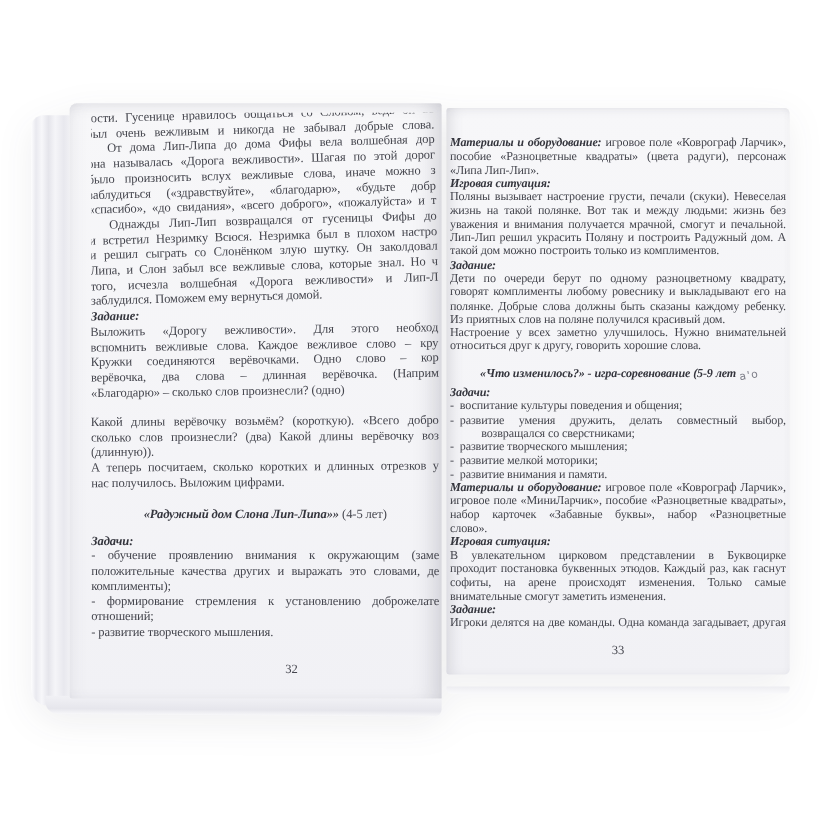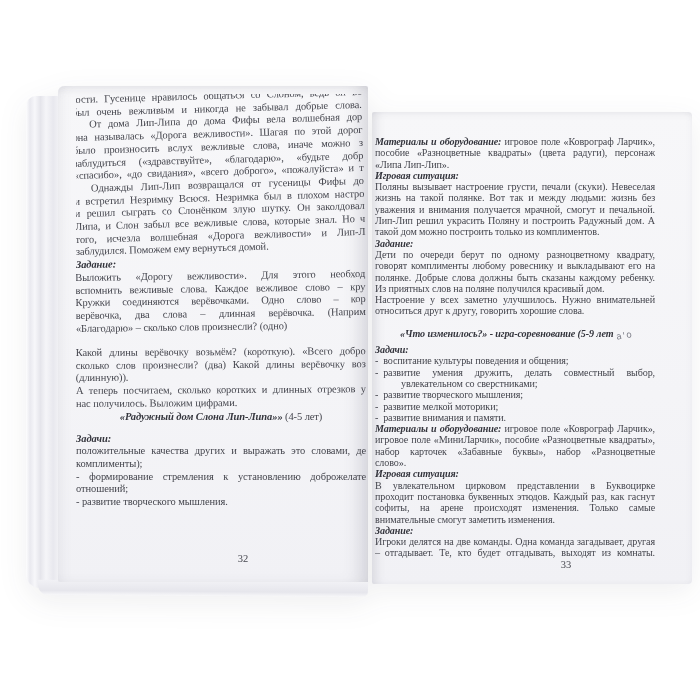--- a/index.html
+++ b/index.html
@@ -31,40 +31,39 @@
 
   .page{position:absolute;background:linear-gradient(180deg,#f7f7f9 0%,#f4f4f7 60%,#f1f1f5 100%);}
   .page-left{
     left:58px;top:86px;width:310px;height:496px;
     border-radius:6px 2px 0 2px;
     box-shadow:inset -16px 0 18px -10px rgba(85,85,105,0.22),
                inset 10px 0 14px -9px rgba(85,85,105,0.10),
                inset 0 10px 12px -9px rgba(85,85,105,0.10);
   }
   .page-right{
-    left:372px;top:112px;width:286px;height:472px;
+    left:372px;top:90px;width:286px;height:472px;
     border-radius:2px 4px 4px 2px;
     box-shadow:inset 9px 0 12px -7px rgba(85,85,105,0.20),
                inset -4px 0 8px -6px rgba(85,85,105,0.10),
                inset 0 8px 10px -8px rgba(85,85,105,0.10);
-    padding-left:34px;
   }
 
   .page-text{position:absolute;overflow:hidden;color:#45464e;}
   .text-left{left:18px;top:8px;width:290px;height:462px;
              font-size:10.5px;line-height:12.7px;letter-spacing:-0.1px;}
   .text-right{left:3px;top:24px;width:280px;height:446px;
               font-size:10.1px;line-height:11.3px;letter-spacing:-0.12px;}
 
   .line{text-align:justify;text-align-last:justify;white-space:normal;}
   .line.last{text-align-last:left;}
   .line.ind{text-indent:17px;}
   .line.ind2{padding-left:26px;}
   .block.label{font-weight:bold;font-style:italic;color:#34353d;}
-  .block.heading{margin-bottom:9px;}
+  .block.heading{margin-top:13px;margin-bottom:9px;}
   .block.heading .line{text-align:center;text-align-last:center;}
   .text-right .block.heading{margin-top:11px;margin-bottom:4px;}
   .block.spaced{margin-top:12px;}
   .block .bprefix{font-weight:bold;font-style:italic;color:#34353d;}
 
   .mark{
     display:inline-block;font-size:9px;color:#7d7e88;
     font-family:"DejaVu Sans",sans-serif;
     transform:rotate(-10deg) translate(3px,2px);letter-spacing:1px;
   }
@@ -123,20 +122,21 @@
             <div class="line">А теперь посчитаем, сколько коротких и длинных отрезков у</div>
             <div class="line last">нас получилось. Выложим цифрами.</div>
           </div>
           <div class="block heading" data-idx="4">
             <div class="line"><span class="bprefix">«Радужный дом Слона Лип-Липа»»</span> (4-5 лет)</div>
           </div>
           <div class="block label" data-idx="5">
             <div class="line last"><span class="bprefix">Задачи:</span></div>
           </div>
           <div class="block para" data-idx="6">
+            <div class="line">- обучение проявлению внимания к окружающим (заме</div>
             <div class="line">положительные качества других и выражать это словами, де</div>
             <div class="line last">комплименты);</div>
             <div class="line">- формирование стремления к установлению доброжелате</div>
             <div class="line last">отношений;</div>
             <div class="line last">- развитие творческого мышления.</div>
           </div>
         </div>
       <div class="page-number left-num">32</div>
     </div>
 
@@ -170,21 +170,21 @@
           </div>
           <div class="block heading" data-idx="5">
             <div class="line"><span class="bprefix">«Что изменилось?» - игра-соревнование (5-9 лет</span><span class="mark">а'о</span></div>
           </div>
           <div class="block label" data-idx="6">
             <div class="line last"><span class="bprefix">Задачи:</span></div>
           </div>
           <div class="block para" data-idx="7">
             <div class="line last">- воспитание культуры поведения и общения;</div>
             <div class="line">- развитие умения дружить, делать совместный выбор,</div>
-            <div class="line last ind2">увлекательном со сверстниками;</div>
+            <div class="line last ind2">возвращался со сверстниками;</div>
             <div class="line last">- развитие творческого мышления;</div>
             <div class="line last">- развитие мелкой моторики;</div>
             <div class="line last">- развитие внимания и памяти.</div>
           </div>
           <div class="block para" data-idx="8">
             <div class="line"><span class="bprefix">Материалы и оборудование:</span> игровое поле «Коврограф Ларчик»,</div>
             <div class="line">игровое поле «МиниЛарчик», пособие «Разноцветные квадраты»,</div>
             <div class="line">набор карточек «Забавные буквы», набор «Разноцветные</div>
             <div class="line last">слово».</div>
           </div>
@@ -195,20 +195,19 @@
             <div class="line">В увлекательном цирковом представлении в Буквоцирке</div>
             <div class="line">проходит постановка буквенных этюдов. Каждый раз, как гаснут</div>
             <div class="line">софиты, на арене происходят изменения. Только самые</div>
             <div class="line last">внимательные смогут заметить изменения.</div>
           </div>
           <div class="block label" data-idx="11">
             <div class="line last"><span class="bprefix">Задание:</span></div>
           </div>
           <div class="block para" data-idx="12">
             <div class="line">Игроки делятся на две команды. Одна команда загадывает, другая</div>
-            <div class="line">– отгадывает. Те, кто будет отгадывать, выходят из комнаты.</div>
           </div>
         </div>
       <div class="page-number">33</div>
     </div>
 
   </div>
 </div>
 
 </body></html>

